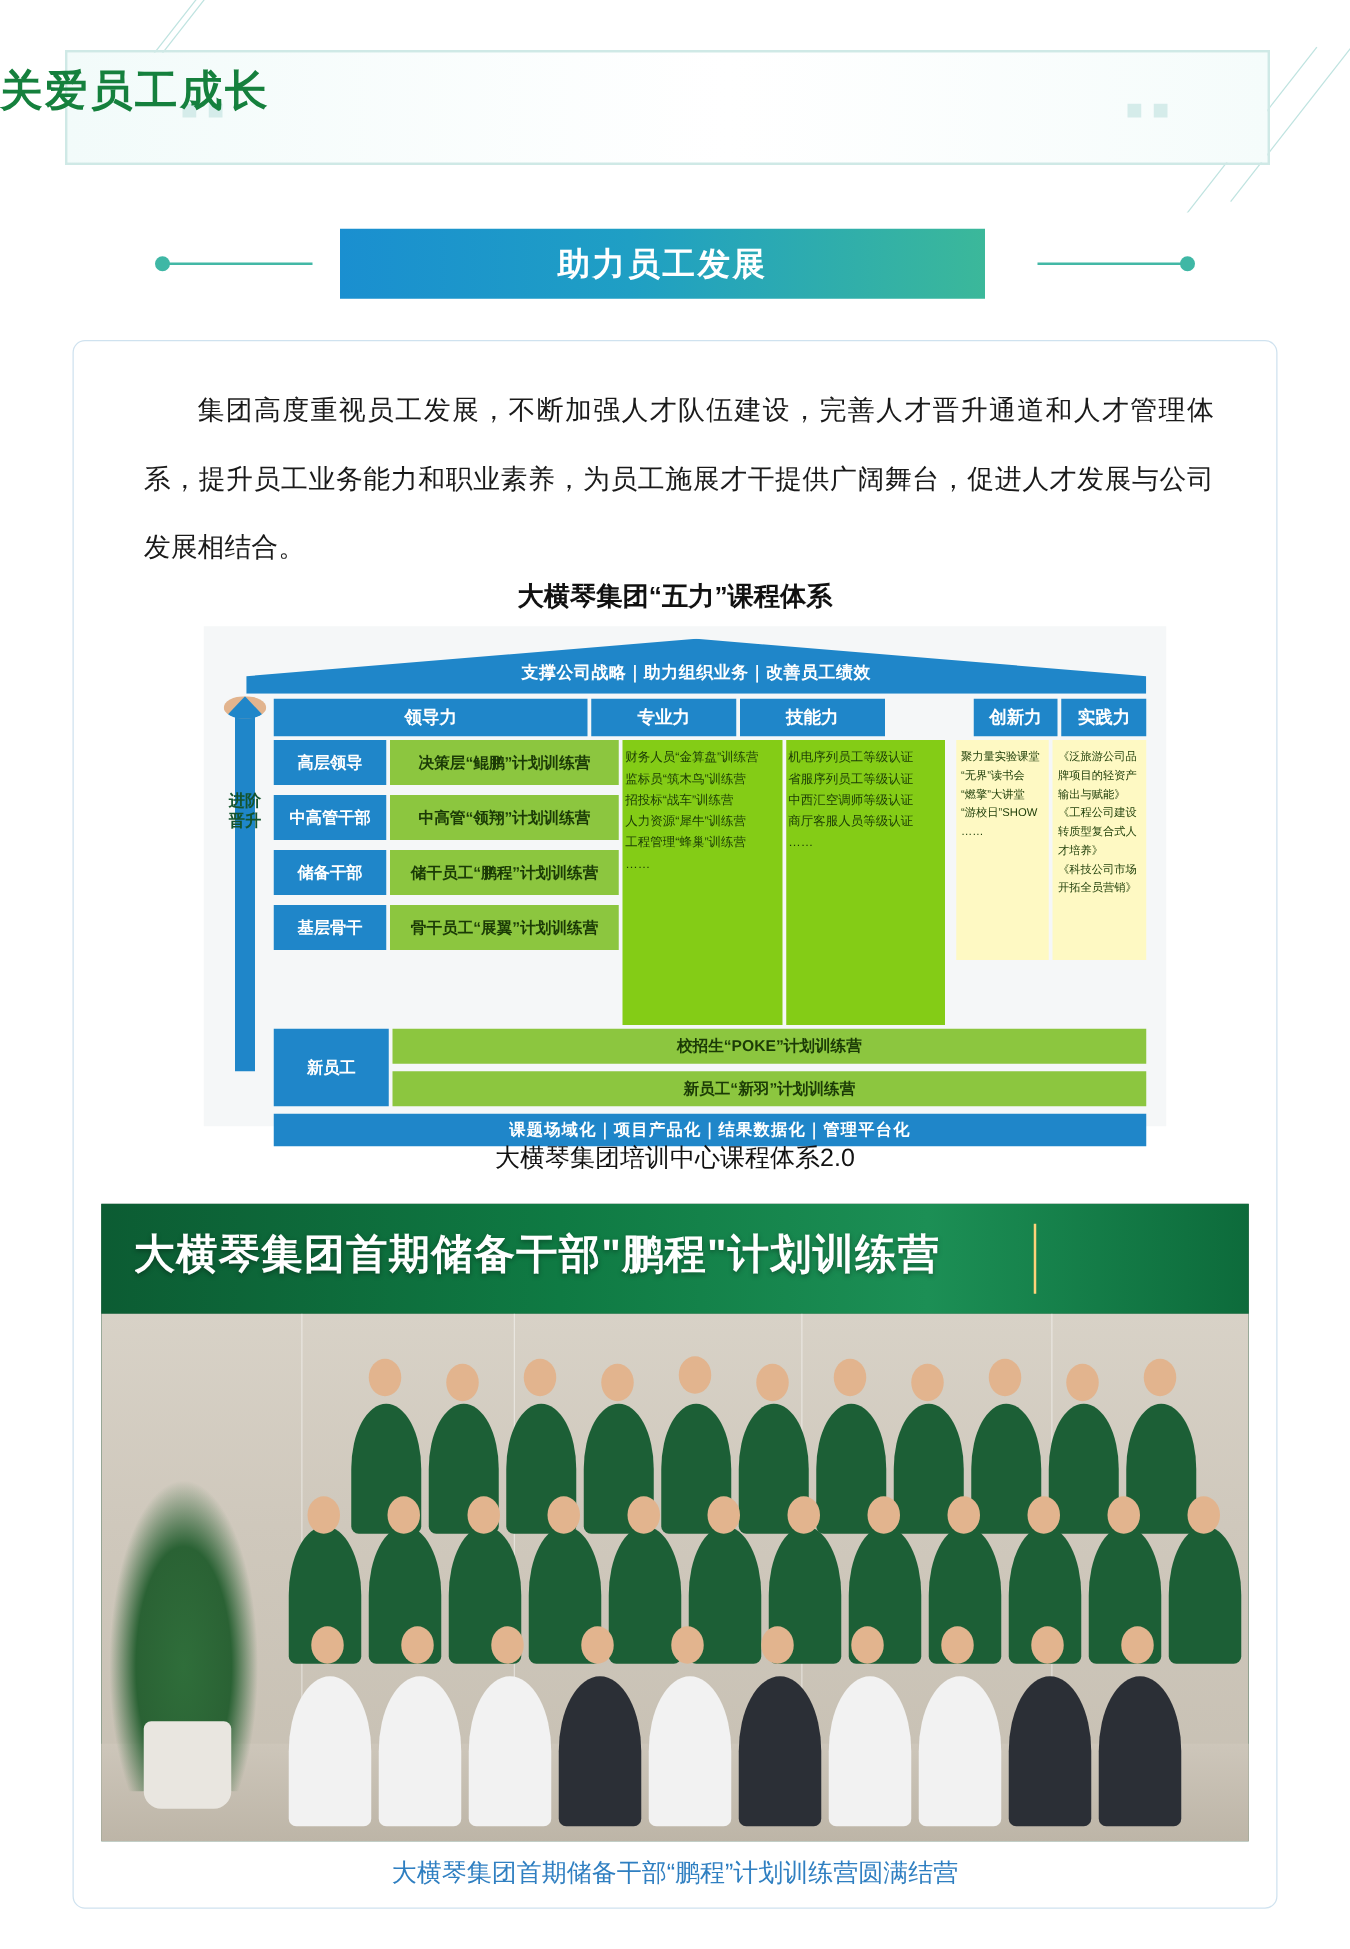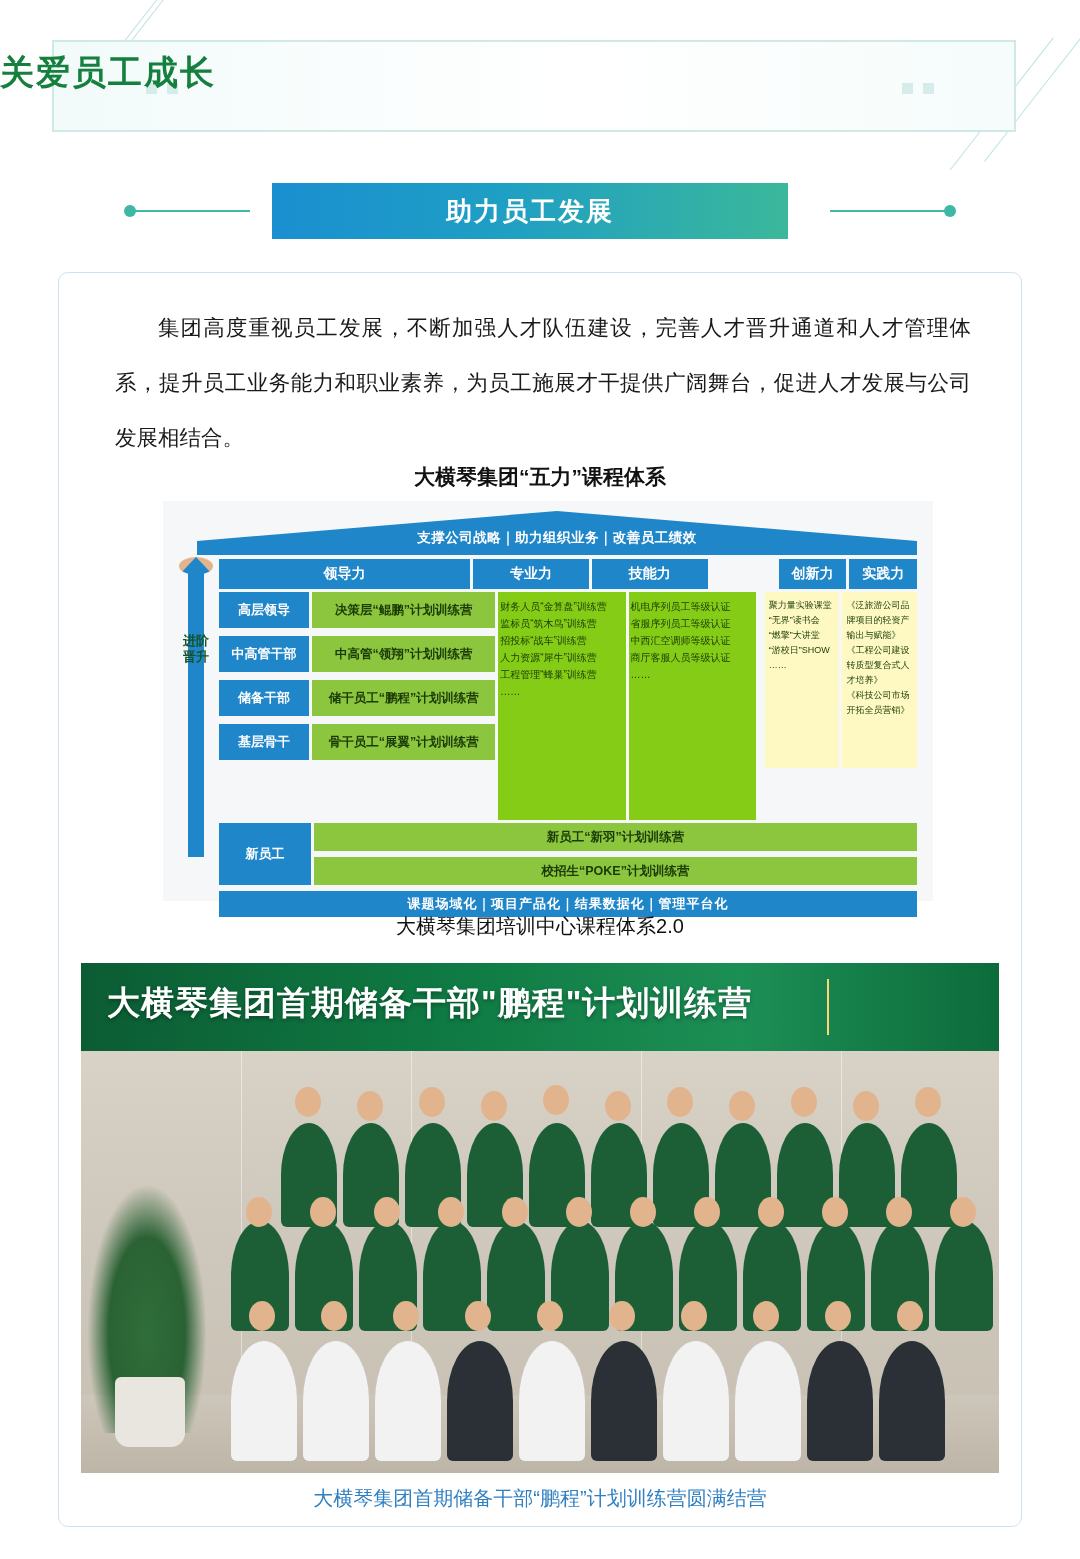--- a/index.html
+++ b/index.html
@@ -346,22 +346,22 @@
           <div class="cell-prac">
             <div>《泛旅游公司品牌项目的轻资产输出与赋能》</div>
             <div>《工程公司建设转质型复合式人才培养》</div>
             <div>《科技公司市场开拓全员营销》</div>
           </div>
         </div>
 
         <div class="wide-rows">
           <div class="newemp">新员工</div>
           <div class="wide-right">
+            <div class="wide-bar">校招生“POKE”计划训练营</div>
             <div class="wide-bar">新员工“新羽”计划训练营</div>
-            <div class="wide-bar">校招生“POKE”计划训练营</div>
           </div>
         </div>
 
         <div class="footer-bar">课题场域化｜项目产品化｜结果数据化｜管理平台化</div>
       </div>
     </div>
   </div>
 
   <div class="fig-caption">大横琴集团培训中心课程体系2.0</div>
 

